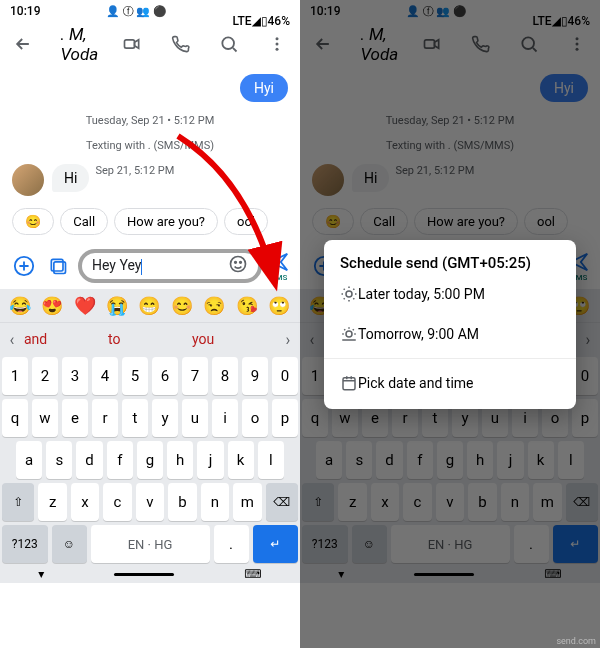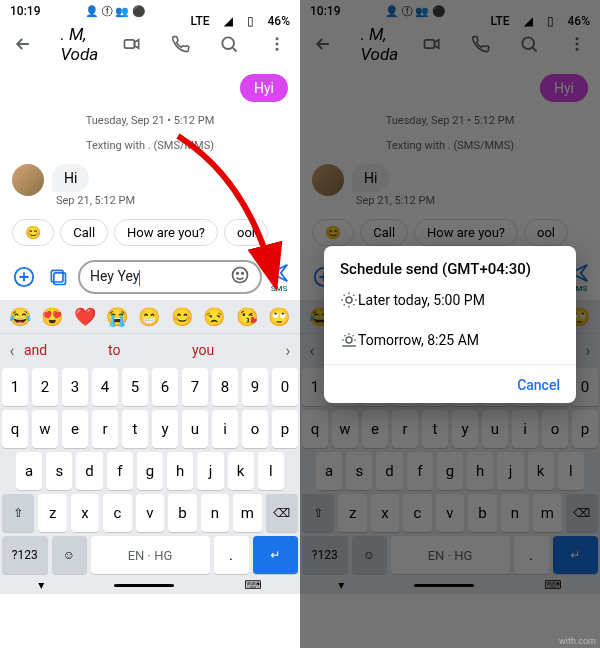--- a/index.html
+++ b/index.html
@@ -1,37 +1,37 @@
 <!DOCTYPE html>
 <html><head>
 <meta charset="utf-8">
 <style>
   * { box-sizing: border-box; margin: 0; padding: 0; font-family: Roboto, Arial, sans-serif; }
   body { background: #fff; width: 600px; height: 648px; overflow: hidden; display: flex; position: relative; }
   .phone { width: 300px; height: 648px; position: relative; background: #fff; }
   .phone.dimmed { filter: brightness(0.7); }
   .statusbar { display: flex; justify-content: space-between; align-items: center; padding: 4px 10px; font-size: 12px; font-weight: 500; height: 22px; }
-  .status-right { display: flex; align-items: center; gap: 14px; margin-top: 20px; }
+  .status-right { display: flex; align-items: center; gap: 0; margin-top: 20px; }
   .status-icons { display: flex; gap: 2px; align-items: center; font-size: 11px; }
   .toolbar { display: flex; align-items: center; gap: 19px; padding: 6px 8px; height: 44px; font-style: italic; }
   .toolbar .title { flex: 1; font-size: 17px; padding-left: 4px; }
   .iconbtn { width: 34px; height: 34px; display: flex; align-items: center; justify-content: center; border-radius: 50%; }
   .chat { padding: 8px 12px; display: flex; flex-direction: column; gap: 6px; }
-  .bubble-out { align-self: flex-end; background: #d946ef; color: #fff; padding: 6px 14px; border-radius: 18px; font-size: 14px; }
+  .bubble-out { align-self: flex-end; background: #3b82f6; color: #fff; padding: 6px 14px; border-radius: 18px; font-size: 14px; }
   .meta { text-align: center; font-size: 11px; color: #5f6368; margin-top: 6px; }
   .in-row { display: flex; align-items: flex-start; gap: 8px; margin-top: 6px; }
   .avatar { width: 32px; height: 32px; border-radius: 50%; background: linear-gradient(135deg,#d4a574,#8b6f47); }
-  .in-col { display: flex; flex-direction: column; gap: 2px; }
+  .in-col { display: flex; flex-direction: row; gap: 2px; }
   .bubble-in { background: #f1f3f4; padding: 6px 12px; border-radius: 18px 18px 18px 4px; font-size: 14px; align-self: flex-start; }
   .in-time { font-size: 11px; color: #5f6368; margin-left: 4px; }
   .chips { display: flex; gap: 6px; overflow: hidden; margin-top: 6px; }
   .chip { border: 1px solid #dadce0; border-radius: 18px; padding: 5px 12px; font-size: 13px; white-space: nowrap; display: flex; align-items: center; }
   .composer { display: flex; align-items: center; gap: 6px; padding: 6px 10px; }
   .comp-icon { width: 28px; height: 28px; display: flex; align-items: center; justify-content: center; color: #1a73e8; }
-  .comp-input { flex: 1; border: 2px solid #a3a3a3; border-radius: 20px; height: 34px; display: flex; align-items: center; padding: 0 10px; gap: 6px; }
+  .comp-input { flex: 1; border: 4px solid #a3a3a3; border-radius: 20px; height: 34px; display: flex; align-items: center; padding: 0 10px; gap: 6px; }
   .comp-text { flex: 1; font-size: 14px; color: #202124; }
   .cursor { display: inline-block; width: 1px; height: 16px; background: #1a73e8; vertical-align: middle; }
   .send-col { display: flex; flex-direction: column; align-items: center; color: #0f766e; }
   .send-label { font-size: 8px; font-weight: 500; }
   .emojibar { display: flex; justify-content: space-around; padding: 6px 4px; background: #e8eaed; font-size: 18px; }
   .suggest { display: flex; background: #e8eaed; border-top: 1px solid #dadce0; }
   .suggest .navbtn { width: 24px; display: flex; align-items: center; justify-content: center; color: #5f6368; }
   .suggest .sug { flex: 1; padding: 8px 0; font-size: 14px; color: #b91c1c; }
   .kbd { background: #e8eaed; }
   .krow { display: flex; }
@@ -401,43 +401,49 @@
     </div>
   </div>
   <div class="navbar">
     <span>▾</span>
     <span style="width:60px;height:3px;background:#000;border-radius:2px;display:inline-block"></span>
     <span>⌨</span>
   </div>
 </div>
   <div class="overlay">
     <div class="dialog">
-      <div class="dlg-title">Schedule send (GMT+04:30)</div>
+      <div class="dlg-title">Schedule send (GMT+05:25)</div>
       <div class="dlg-item">
         <svg class="ico" viewBox="0 0 24 24" fill="none" stroke="currentColor" stroke-width="2">
             <circle cx="12" cy="12" r="4"></circle>
             <path d="M12 2v2M12 20v2M4.9 4.9l1.4 1.4M17.7 17.7l1.4 1.4M2 12h2M20 12h2M4.9 19.1l1.4-1.4M17.7 6.3l1.4-1.4"></path>
           </svg>
         <span>Later today, 5:00 PM</span>
       </div>
       <div class="dlg-item">
         <svg class="ico" viewBox="0 0 24 24" fill="none" stroke="currentColor" stroke-width="2">
             <circle cx="12" cy="12" r="4"></circle>
             <path d="M12 3v2M3 12h2M19 12h2M5.6 5.6l1.4 1.4M17 7l1.4-1.4M3 20h18"></path>
           </svg>
-        <span>Tomorrow, 8:25 AM</span>
+        <span>Tomorrow, 9:00 AM</span>
       </div>
       <div class="dlg-sep"></div>
-      <div class="dlg-cancel">Cancel</div>
+      <div class="dlg-item">
+        <svg class="ico" viewBox="0 0 24 24" fill="none" stroke="currentColor" stroke-width="2">
+            <rect x="4" y="5" width="16" height="16" rx="2"></rect>
+            <path d="M4 9h16M9 3v4M15 3v4"></path>
+          </svg>
+        <span>Pick date and time</span>
+      </div>
     </div>
   </div>
 </div>
 
 <svg class="arrow" style="left:168px;top:130px" width="130" height="170">
   <defs>
       <marker id="ah" markerWidth="10" markerHeight="10" refX="6" refY="3" orient="auto">
         <path d="M0,0 L8,3 L0,6 Z" fill="#e50000"></path>
       </marker>
     </defs>
   <path d="M10,6 Q80,50 106,150" stroke="#e50000" stroke-width="6" fill="none" marker-end="url(#ah)"></path>
 </svg>
 
-<div class="watermark">with.com</div>
+<div class="watermark">send.com</div>
 
 </body></html>

